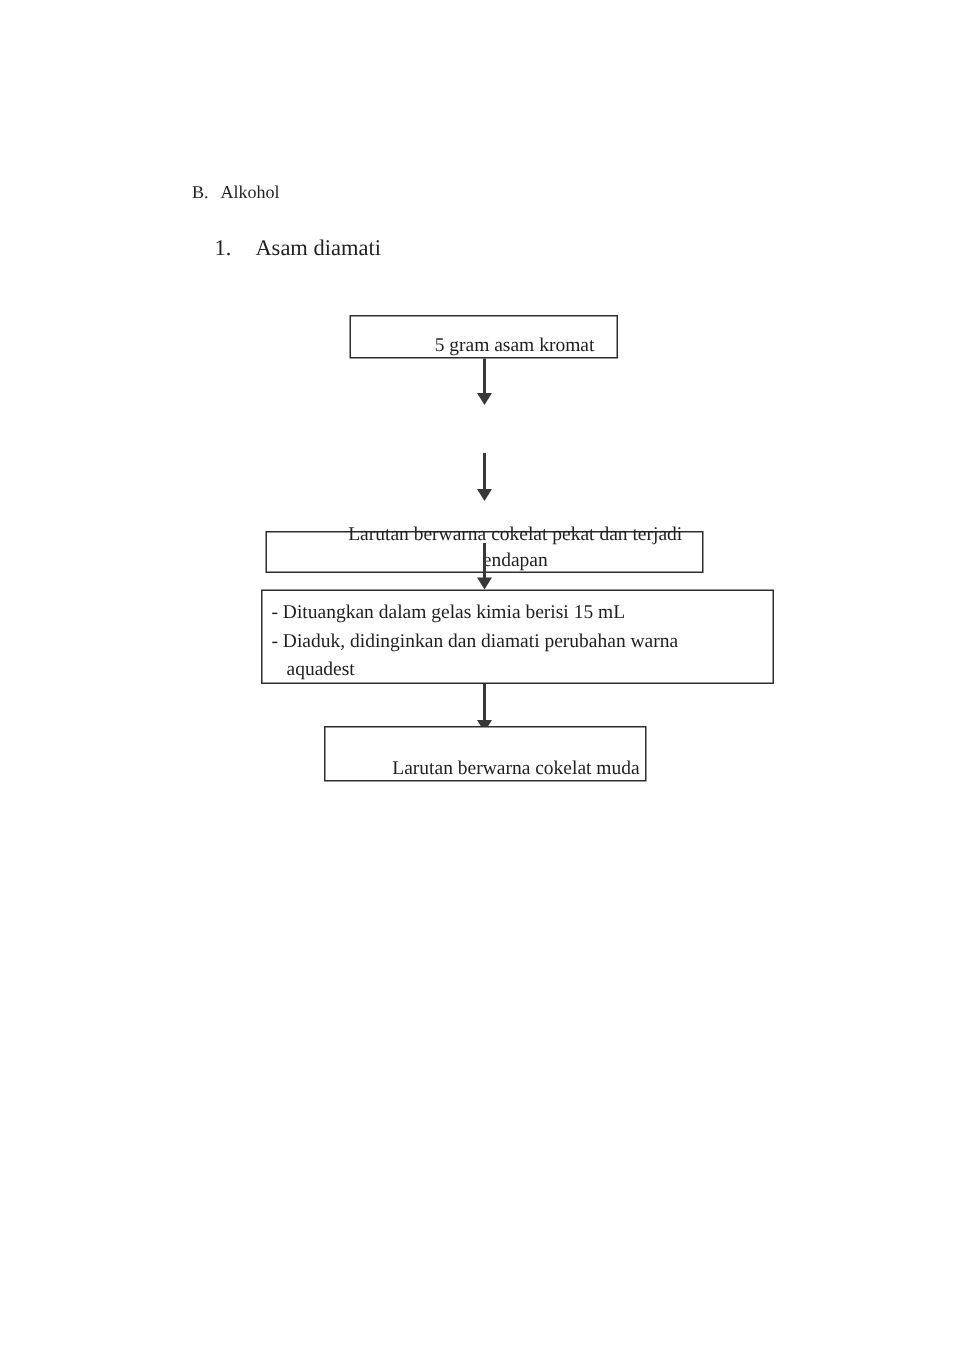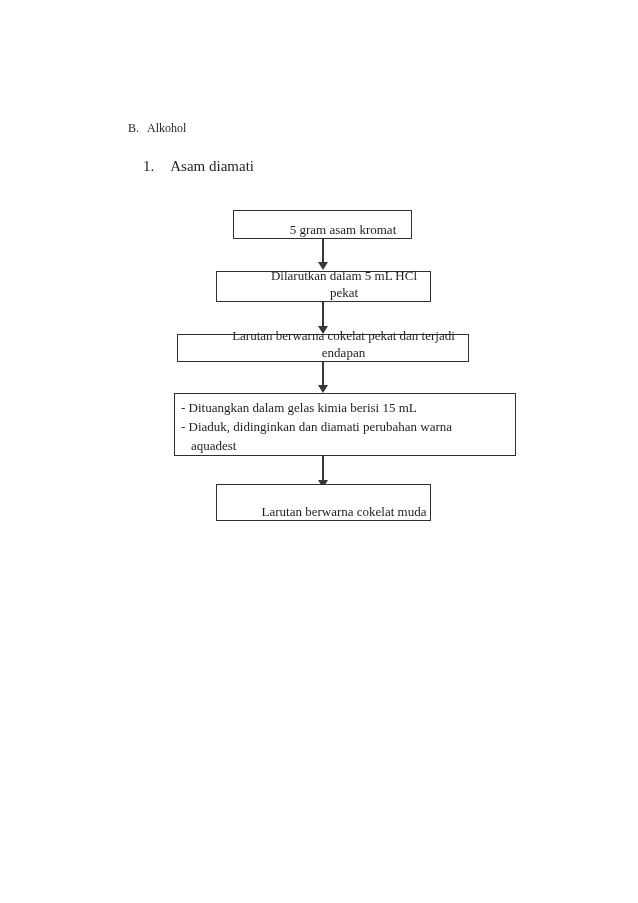--- a/index.html
+++ b/index.html
@@ -45,21 +45,21 @@
   }
   .box.centered {
     display: flex;
     align-items: flex-end;
     justify-content: center;
     text-align: center;
     padding-left: 41px;
   }
   .box1 { left: 233px; top: 210px; width: 179px; height: 29px; }
   .box2 { left: 216px; top: 271px; width: 215px; height: 31px; }
-  .box3 { left: 177px; top: 334px; width: 292px; height: 28px; }
+  .box3 { left: 177px; top: 354px; width: 292px; height: 28px; }
   .box4 {
     left: 174px; top: 393px; width: 342px; height: 63px;
     padding: 4px 4px 0 0;
   }
   .box5 { left: 216px; top: 484px; width: 215px; height: 37px; }
 
   .box4-line {
     padding-left: 6px;
     line-height: 19px;
     white-space: nowrap;
@@ -109,23 +109,20 @@
 
   <div class="box box1 centered">
     <span class="box-text">5 gram asam kromat</span>
   </div>
 
   <div class="arrow arrow1">
     <span class="arrow-line"></span>
     <span class="arrow-head"></span>
   </div>
 
-  <div class="box box2 centered">
-    <span class="box-text">Dilarutkan dalam 5 mL HCl pekat</span>
-  </div>
 
   <div class="arrow arrow2">
     <span class="arrow-line"></span>
     <span class="arrow-head"></span>
   </div>
 
   <div class="box box3 centered">
     <span class="box-text">Larutan berwarna cokelat pekat dan terjadi endapan</span>
   </div>
 

